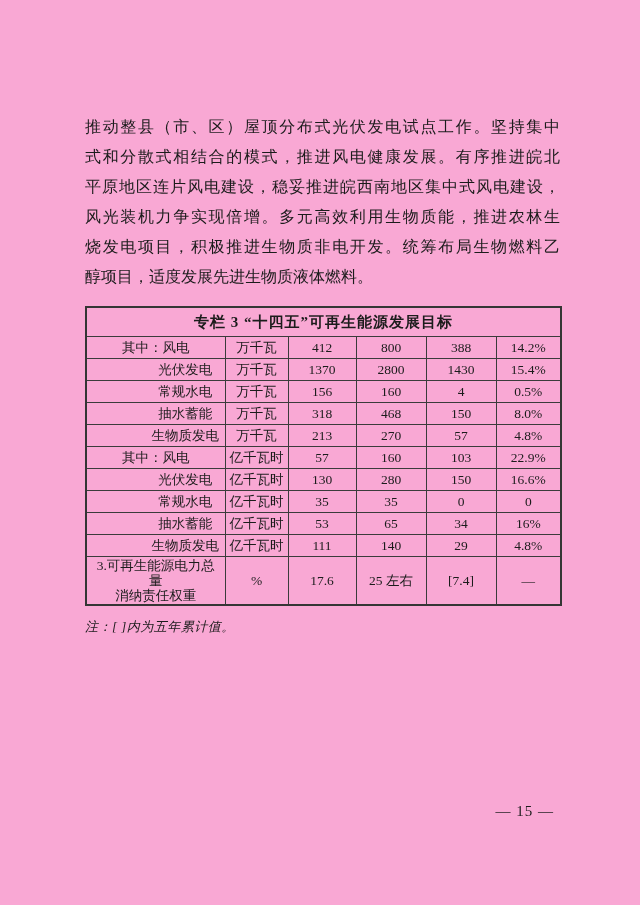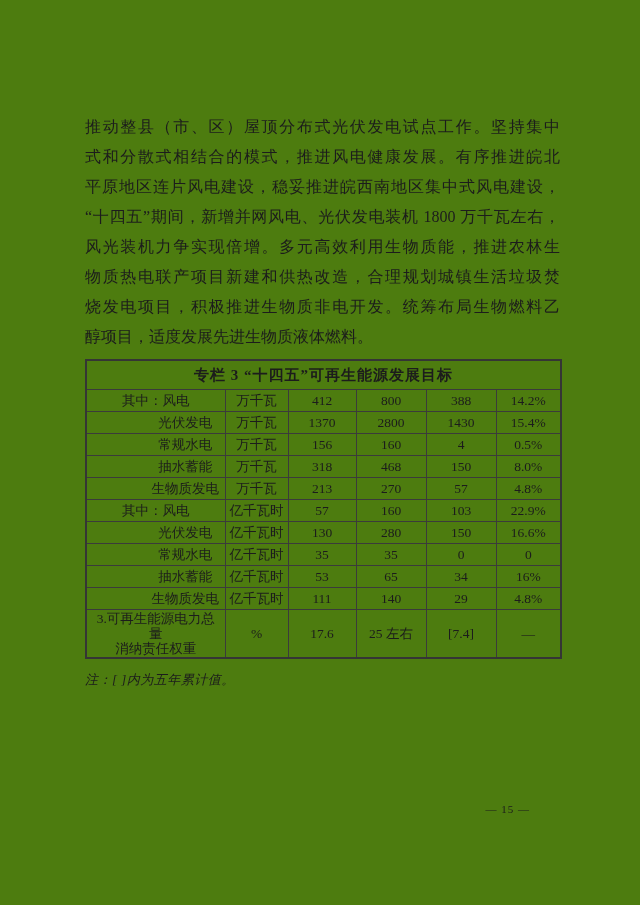--- a/index.html
+++ b/index.html
@@ -1,20 +1,20 @@
 <!DOCTYPE html>
 <html><head>
 <meta charset="utf-8">
 <style>
   html,body { margin:0; padding:0; }
   .page {
     position: relative;
     width: 640px;
     height: 905px;
-    background: #4d7c0f;
+    background: #f9a8d4;
     font-family: "Liberation Serif", "DejaVu Serif", serif;
     color: #1c1c1c;
     overflow: hidden;
   }
   .content {
     position: absolute;
     left: 85px;
     top: 112px;
     width: 475px;
   }
@@ -26,21 +26,21 @@
     overflow: hidden;
     text-align: justify;
     text-align-last: justify;
     word-break: break-all;
     white-space: normal;
   }
   .body-line.last {
     text-align-last: left;
   }
   table.goals {
-    margin-top: 7px;
+    margin-top: 14px;
     width: 475px;
     border-collapse: collapse;
     table-layout: fixed;
     font-size: 13.5px;
     color: #1c1c1c;
     font-family: Liberation Serif, serif;
   }
   table.goals td, table.goals th {
     border: 1px solid #3b3b3b;
     padding: 1px 3px;
@@ -69,38 +69,36 @@
   td.lbl.ind { padding-left: 62px; }
   .note {
     margin-top: 12px;
     font-size: 13px;
     font-style: italic;
     letter-spacing: 0.5px;
   }
   .page-number {
     position: absolute;
     top: 803px;
-    right: 110px;
-    font-size: 11px;
+    right: 86px;
+    font-size: 15px;
     letter-spacing: 1px;
   }
 </style>
 </head>
 <body>
 
 <div class="page">
   <div class="content">
 
     <div class="body-text">
         <div class="body-line">推动整县（市、区）屋顶分布式光伏发电试点工作。坚持集中</div>
         <div class="body-line">式和分散式相结合的模式，推进风电健康发展。有序推进皖北</div>
         <div class="body-line">平原地区连片风电建设，稳妥推进皖西南地区集中式风电建设，</div>
-        <div class="body-line">“十四五”期间，新增并网风电、光伏发电装机 1800 万千瓦左右，</div>
         <div class="body-line">风光装机力争实现倍增。多元高效利用生物质能，推进农林生</div>
-        <div class="body-line">物质热电联产项目新建和供热改造，合理规划城镇生活垃圾焚</div>
         <div class="body-line">烧发电项目，积极推进生物质非电开发。统筹布局生物燃料乙</div>
         <div class="body-line last">醇项目，适度发展先进生物质液体燃料。</div>
       </div>
 
     <table class="goals">
       <colgroup>
         <col style="width:139px">
           <col style="width:63px">
           <col style="width:68px">
         <col style="width:70px">

